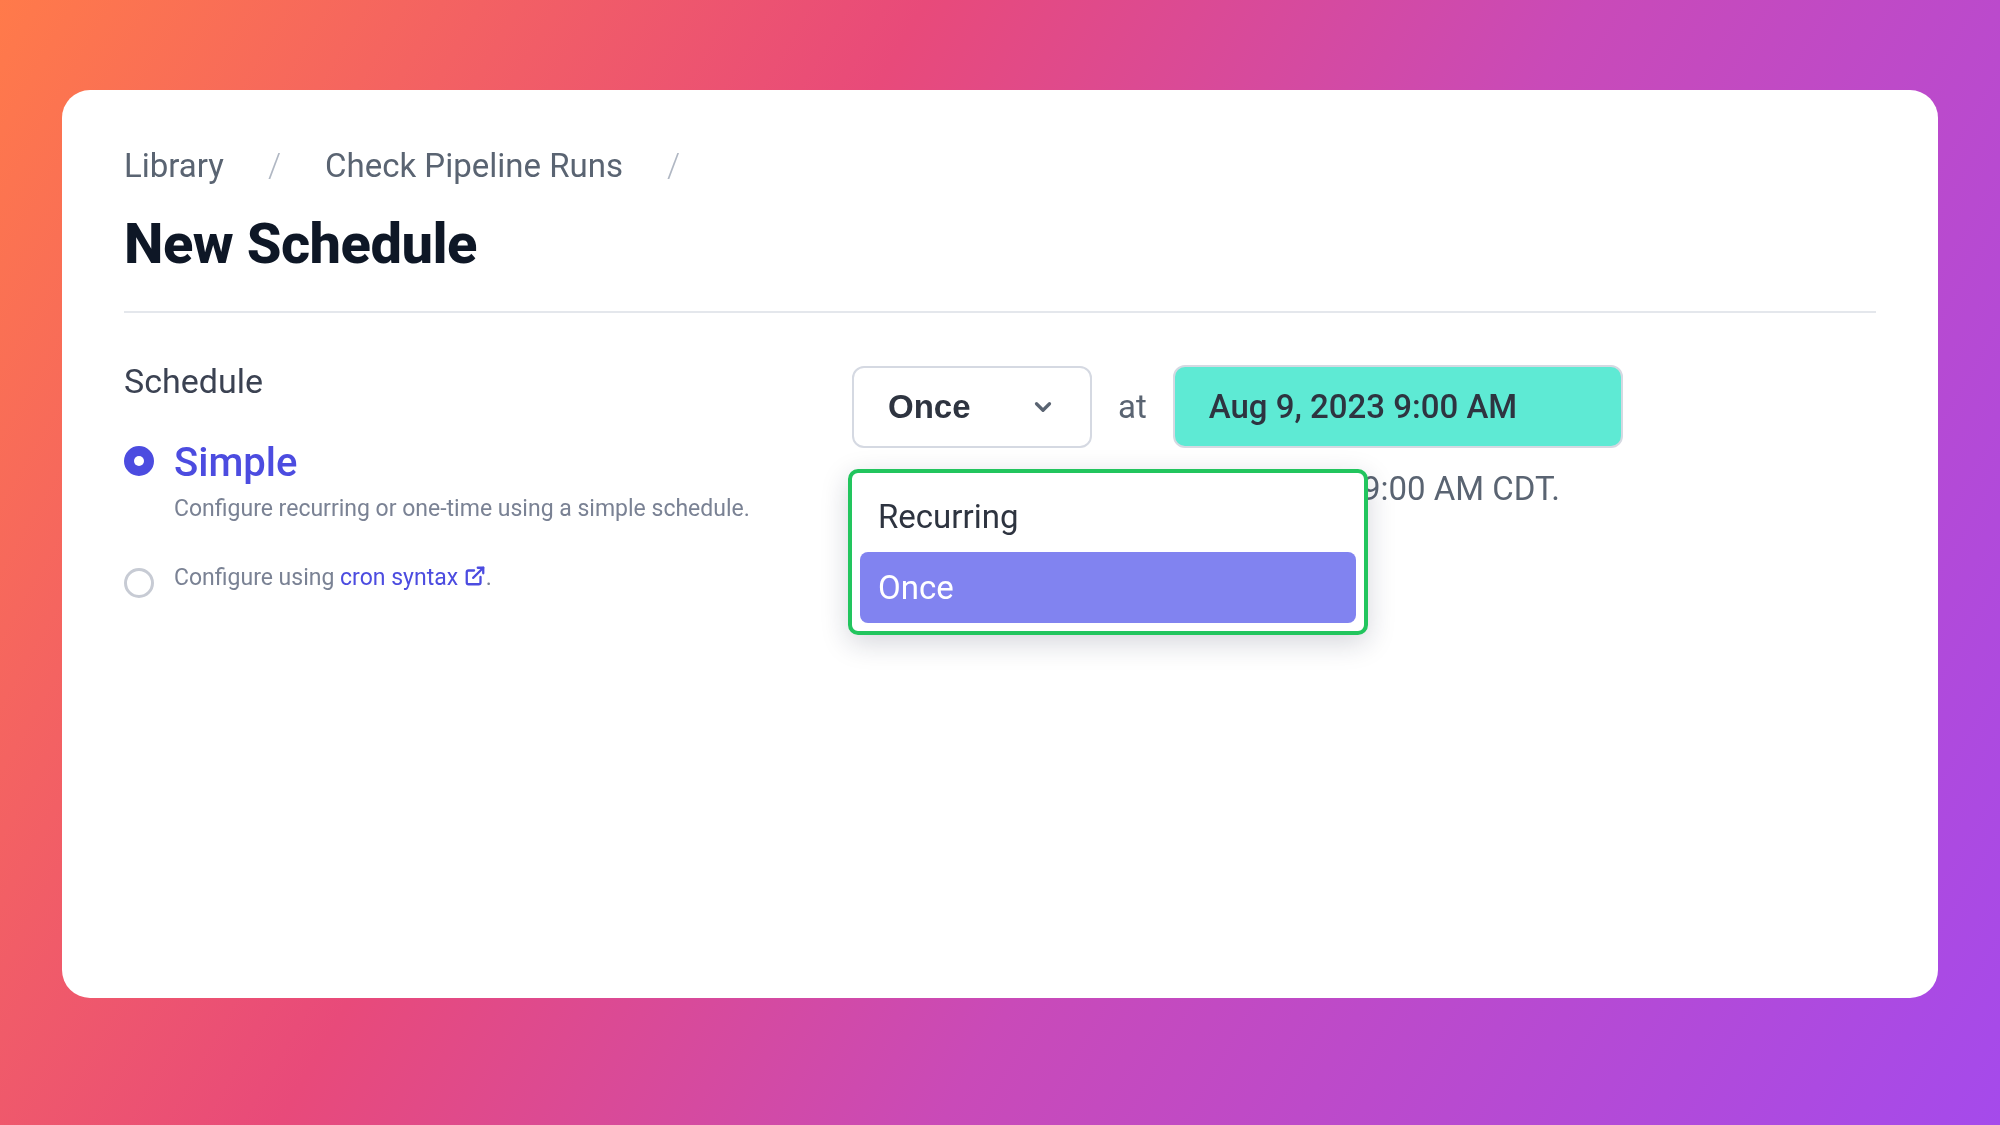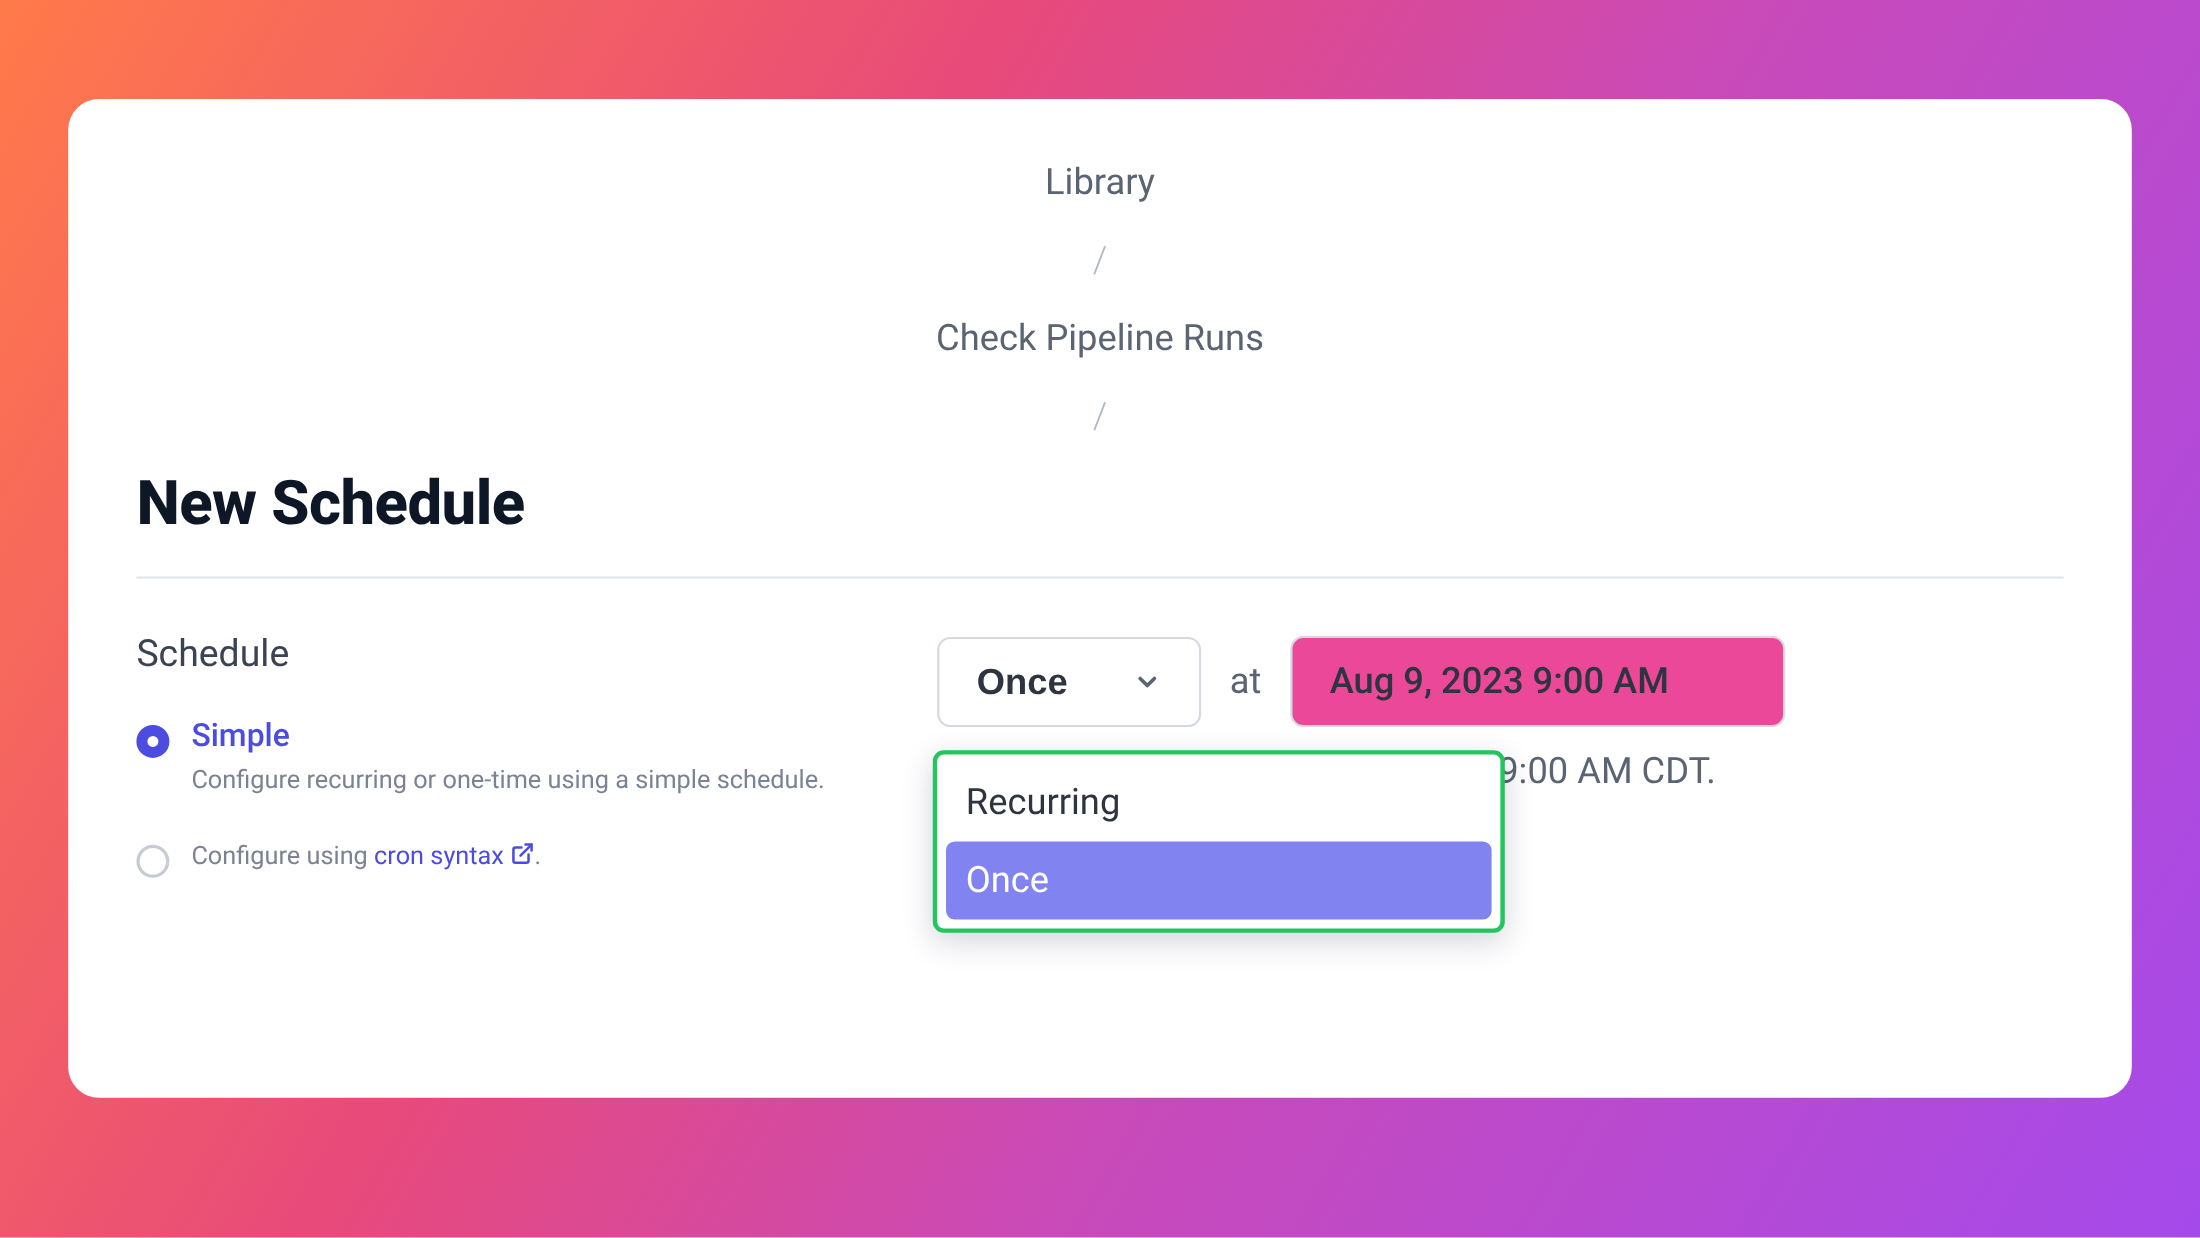--- a/index.html
+++ b/index.html
@@ -16,25 +16,24 @@
     width: 1876px;
     height: 908px;
     background: #fff;
     border-radius: 28px;
     padding: 56px 62px 0 62px;
     overflow: hidden;
   }
   .breadcrumb {
     display: flex;
     align-items: center;
-    gap: 32px;
+    gap: 44px;
     font-size: 33px;
     color: #5A6472;
     margin-bottom: 26px;
-    flex-direction: column;
   }
   .breadcrumb a { color: #5A6472; text-decoration: none; }
   .breadcrumb .sep { color: #B0B7C3; font-weight: 300; }
   .title {
     font-size: 56px;
     font-weight: 800;
     color: #0E1726;
     letter-spacing: -0.5px;
     margin-bottom: 34px;
   }
@@ -87,21 +86,21 @@
   .radio.selected::after {
     content: "";
     position: absolute;
     left: 50%; top: 50%;
     width: 10px; height: 10px;
     background: #fff;
     border-radius: 50%;
     transform: translate(-50%, -50%);
   }
   .opt-title {
-    font-size: 29px;
+    font-size: 40px;
     font-weight: 500;
     color: #2E3440;
     margin-bottom: 6px;
   }
   .opt-title.active { color: #4C4CE0; }
   .opt-desc {
     font-size: 23px;
     color: #7A8294;
     line-height: 1.45;
   }
@@ -131,21 +130,21 @@
   }
   .chevron { width: 26px; height: 26px; }
   .at-label { font-size: 33px; color: #5A6472; }
   .date-input {
     border: 2px solid #D5D9E2;
     border-radius: 12px;
     padding: 20px 34px;
     font-size: 33px;
     font-weight: 500;
     color: #2E3440;
-    background: #ec4899;
+    background: #5eead4;
     min-width: 450px;
   }
   .dropdown {
     position: absolute;
     left: -4px;
     top: 108px;
     width: 520px;
     background: #fff;
     border: 4px solid #22c55e;
     border-radius: 10px;

